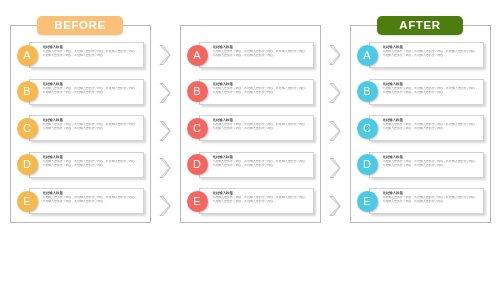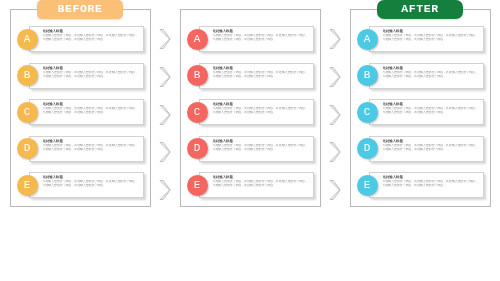--- a/index.html
+++ b/index.html
@@ -20,25 +20,24 @@
     height: 281px;
   }
 
   .columns {
     position: absolute;
     left: 0;
     top: 0;
     width: 500px;
     height: 207px;
     display: flex;
-    align-items: flex-end;
+    align-items: center;
     justify-content: center;
     padding-top: 41px;
     box-sizing: border-box;
-    font-family: Liberation Mono, monospace;
   }
 
   
   .panel {
     position: relative;
     width: 141px;
     height: 198px;
     box-sizing: border-box;
     border: 1px solid #b9b9b9;
     background: #ffffff;
@@ -283,21 +282,21 @@
             <path d="M2 1.5 L11.5 11 L2 20.5 L5.2 20.5 L12.2 11 L5.2 1.5 Z" fill="#f2f2f2" stroke="#a8a8a8" stroke-width="0.7" stroke-linejoin="round"></path>
           </svg>
         </div>
         <div>
           <svg class="chevron" viewBox="0 0 14 22" xmlns="http://www.w3.org/2000/svg">
             <path d="M2 1.5 L11.5 11 L2 20.5 L5.2 20.5 L12.2 11 L5.2 1.5 Z" fill="#f2f2f2" stroke="#a8a8a8" stroke-width="0.7" stroke-linejoin="round"></path>
           </svg>
         </div>
       </div>
       <div class="panel">
-        <div class="panel-banner" style="background: #15803d; border-radius: 7px;">AFTER</div>
+        <div class="panel-banner" style="background: #4d7c0f;">AFTER</div>
         <div class="panel-body">
           <div class="row">
             <div class="badge" style="background: rgb(76, 201, 228);">A</div>
             <div class="card">
               <div class="card-title">此处输入标题</div>
               <div class="card-body">此处输入您的文字内容，此处输入您的文字内容，此处输入您的文字内容，此处输入您的文字内容，此处输入您的文字内容。</div>
             </div>
           </div>
           <div class="row">
             <div class="badge" style="background: rgb(76, 201, 228);">B</div>

